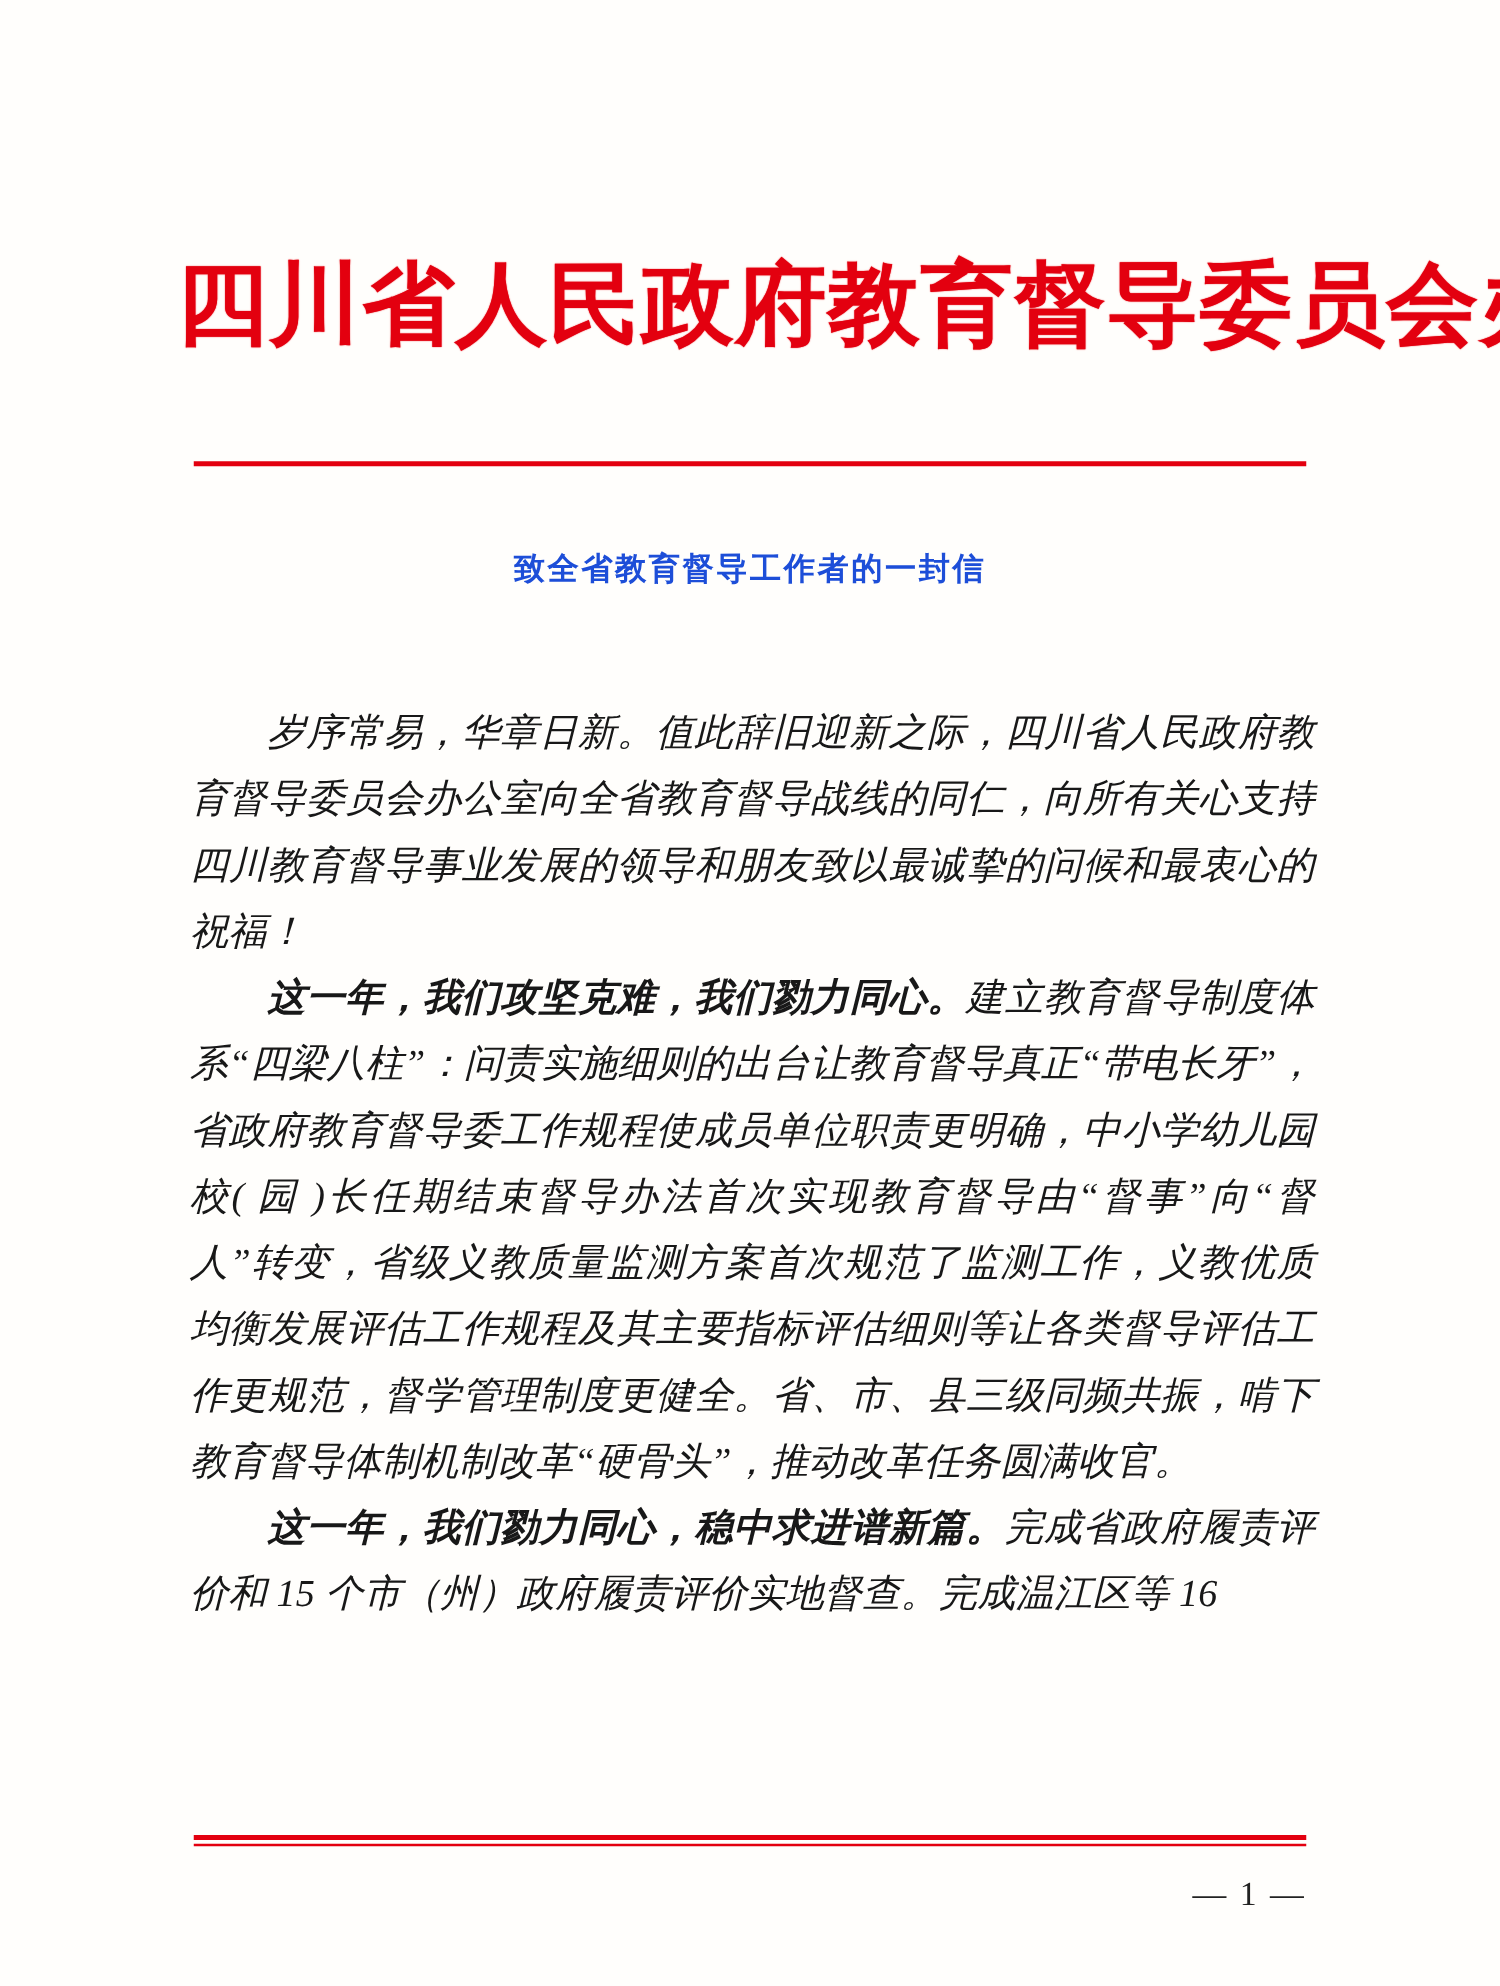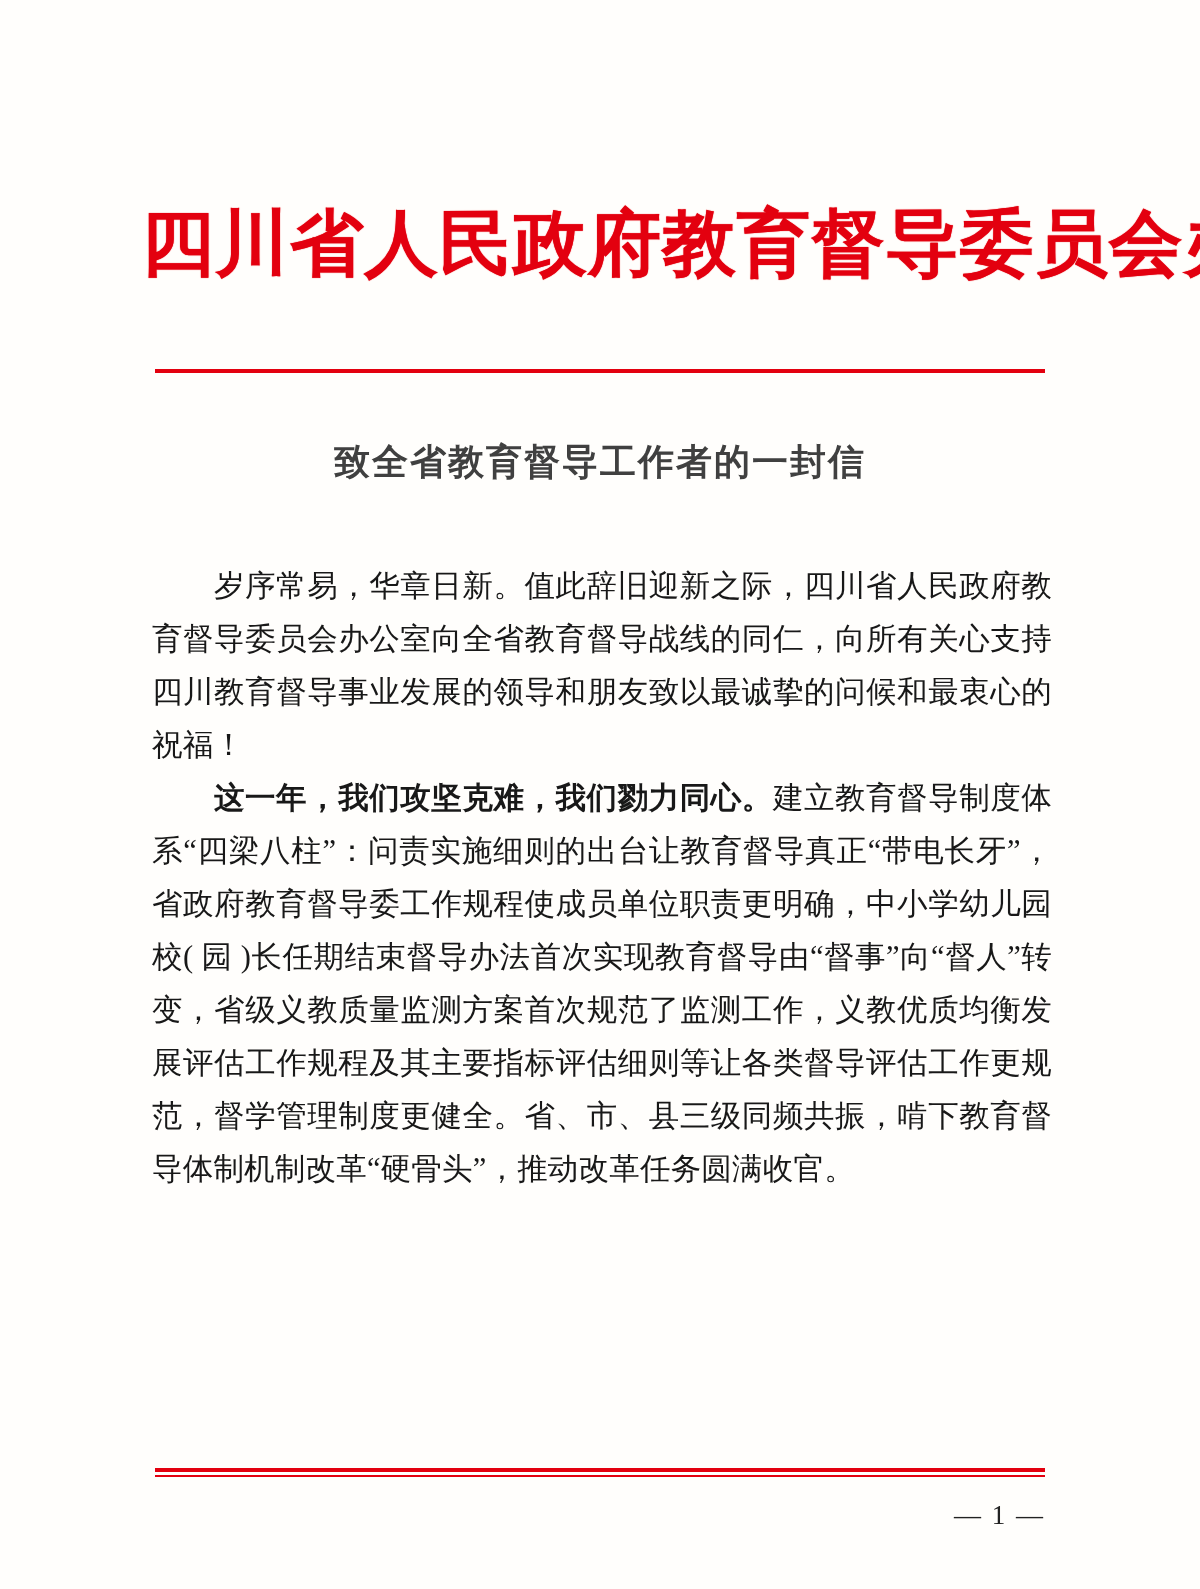--- a/index.html
+++ b/index.html
@@ -49,41 +49,42 @@
     background: #e3000f;
   }
   .doc-title {
     position: absolute;
     left: 150px;
     top: 438px;
     width: 900px;
     text-align: center;
     font-family: "DejaVu Serif", "Liberation Serif", serif;
     font-weight: 700;
-    font-size: 36px;
+    font-size: 25px;
     letter-spacing: 2px;
-    color: #404040;
+    color: #1d4ed8;
   }
   .body-block {
     position: absolute;
     left: 152px;
     top: 560px;
     width: 900px;
   }
   .para {
     font-size: 30.5px;
     line-height: 53px;
     letter-spacing: 0.2px;
     text-align: justify;
     text-justify: inter-ideograph;
     margin: 0 0 0 0;
     color: #181818;
   }
   .para.indent {
     text-indent: 62px;
+    font-style: italic;
   }
   .strongrun {
     font-weight: 700;
   }
   .footer-rule-wrap {
     position: absolute;
     left: 155px;
     top: 1468px;
     width: 890px;
   }
@@ -124,20 +125,23 @@
 
 
     <p class="para indent">
       <span class="strongrun"></span><span>岁序常易，华章日新。值此辞旧迎新之际，四川省人民政府教育督导委员会办公室向全省教育督导战线的同仁，向所有关心支持四川教育督导事业发展的领导和朋友致以最诚挚的问候和最衷心的祝福！</span>
     </p>
 
     <p class="para indent">
       <span class="strongrun">这一年，我们攻坚克难，我们勠力同心。</span><span>建立教育督导制度体系“四梁八柱”：问责实施细则的出台让教育督导真正“带电长牙”，省政府教育督导委工作规程使成员单位职责更明确，中小学幼儿园校( 园 )长任期结束督导办法首次实现教育督导由“督事”向“督人”转变，省级义教质量监测方案首次规范了监测工作，义教优质均衡发展评估工作规程及其主要指标评估细则等让各类督导评估工作更规范，督学管理制度更健全。省、市、县三级同频共振，啃下教育督导体制机制改革“硬骨头”，推动改革任务圆满收官。</span>
     </p>
 
+    <p class="para indent">
+      <span class="strongrun">这一年，我们勠力同心，稳中求进谱新篇。</span><span>完成省政府履责评价和 15 个市（州）政府履责评价实地督查。完成温江区等 16</span>
+    </p>
 
   </div>
 
   <div class="footer-rule-wrap">
     <div class="footer-rule-thick"></div>
     <div class="footer-rule-thin"></div>
   </div>
 
   <div class="page-number">— 1 —</div>
 

